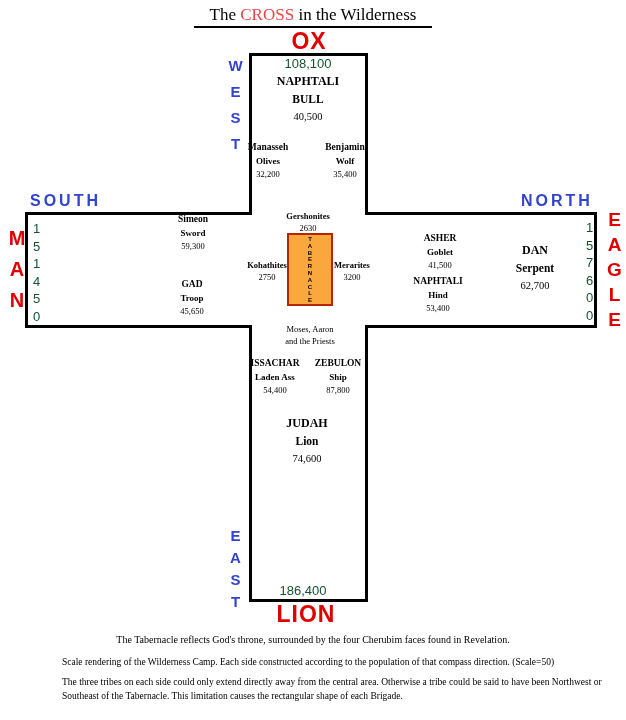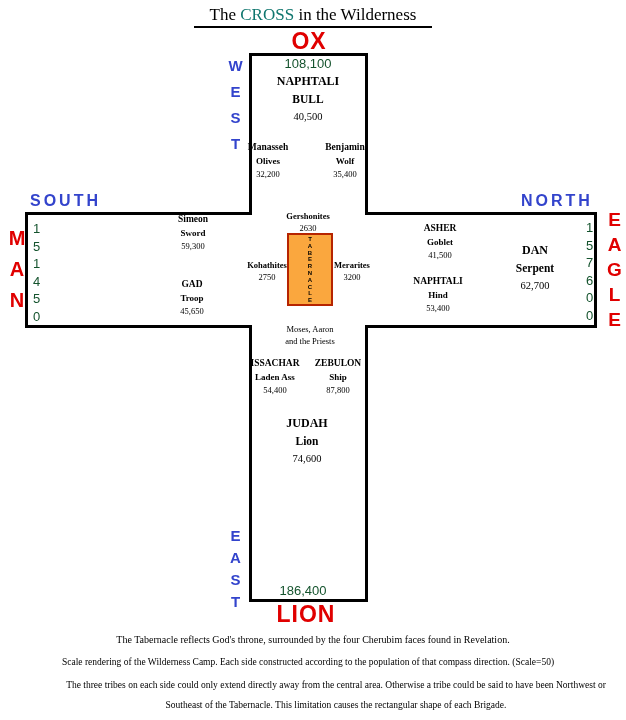--- a/index.html
+++ b/index.html
@@ -7,21 +7,21 @@
   .canvas {
     position:relative; width:626px; height:720px; background:#fff;
     font-family:"Liberation Serif", serif; overflow:hidden;
   }
   
   .title-wrap { position:absolute; top:5px; left:0; width:100%; text-align:center; z-index:6; }
   .title-inner {
     display:inline-block; font-size:17px; color:#000;
     padding:0 16px 1px 16px; border-bottom:2px solid #000;
   }
-  .title-red { color:#0f766e; }
+  .title-red { color:#ef4444; }
   
   .arm { position:absolute; background:#fff; border:3px solid #000; z-index:1; }
   .arm-v { left:249px; top:53px;  width:119px; height:549px; }
   .arm-h { left:25px;  top:212px; width:572px; height:116px; }
   .patch { position:absolute; background:#fff; z-index:2; }
   .patch-a { left:252px; top:212px; width:113px; height:116px; }
   .patch-b { left:249px; top:215px; width:119px; height:110px; }
   
   .cherub {
     position:absolute; color:#e00000; font-weight:bold; z-index:6;
@@ -67,21 +67,21 @@
   .tribe-lead { font-size:11.5px; line-height:17.5px; }
   .tribe-lead .t-name { font-size:12px; }
   .tribe-lead .t-count { font-size:10.5px; }
   .ephraim  { left:308px; top:73px;  }
   .manasseh { left:268px; top:141px; }
   .benjamin { left:345px; top:141px; }
   .reuben   { left:125px; top:246px; }
   .simeon   { left:193px; top:213px; }
   .gad      { left:192px; top:278px; }
   .dan      { left:507px; top:242px;margin-left:28px; }
-  .asher    { left:440px; top:222px; }
+  .asher    { left:440px; top:232px; }
   .naphtali { left:438px; top:275px; }
   .judah    { left:307px; top:415px; }
   .issachar { left:275px; top:357px; }
   .zebulon  { left:338px; top:357px; }
   
   .levite {
     position:absolute; transform:translateX(-50%); text-align:center;
     font-size:8.5px; line-height:12px; color:#000; z-index:6; white-space:nowrap;
   }
   .levite .l-name { font-weight:bold; }
@@ -96,21 +96,21 @@
   }
   .tabernacle-text {
     writing-mode:vertical-rl; text-orientation:upright;
     font-family:"Liberation Sans", sans-serif; font-size:6px; font-weight:bold;
     letter-spacing:0.8px; color:#000;
   }
   
   .footer-line { position:absolute; color:#000; z-index:6; font-size:10px; }
   .f1 { top:634px; left:0; width:100%; text-align:center; }
   .f2 { top:657px; left:62px; width:560px; font-size:9.5px; }
-  .f3 { top:675px; left:62px; width:548px; font-size:9.5px; line-height:20px;text-align:center; }
+  .f3 { top:675px; left:62px; width:548px; font-size:9.5px; line-height:14px; }
 </style>
 </head>
 <body>
 
 <div class="canvas">
 
   <div class="title-wrap">
     <span class="title-inner"><span>The </span><span class="title-red">CROSS</span><span> in the Wilderness</span></span>
   </div>
 

